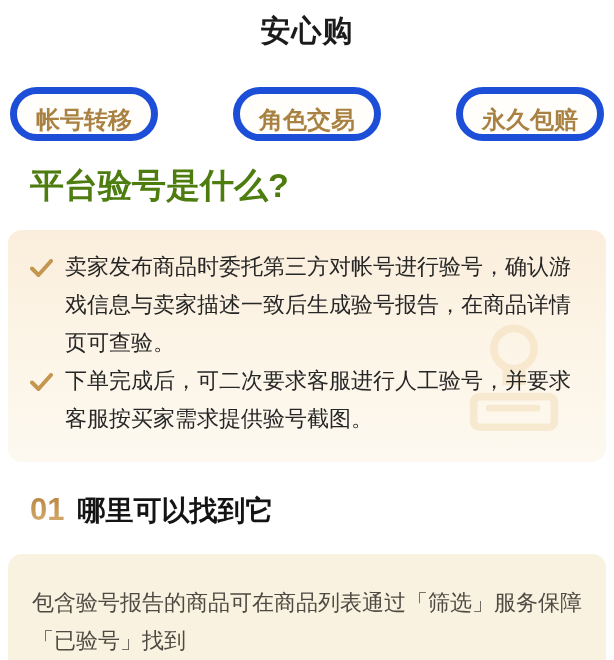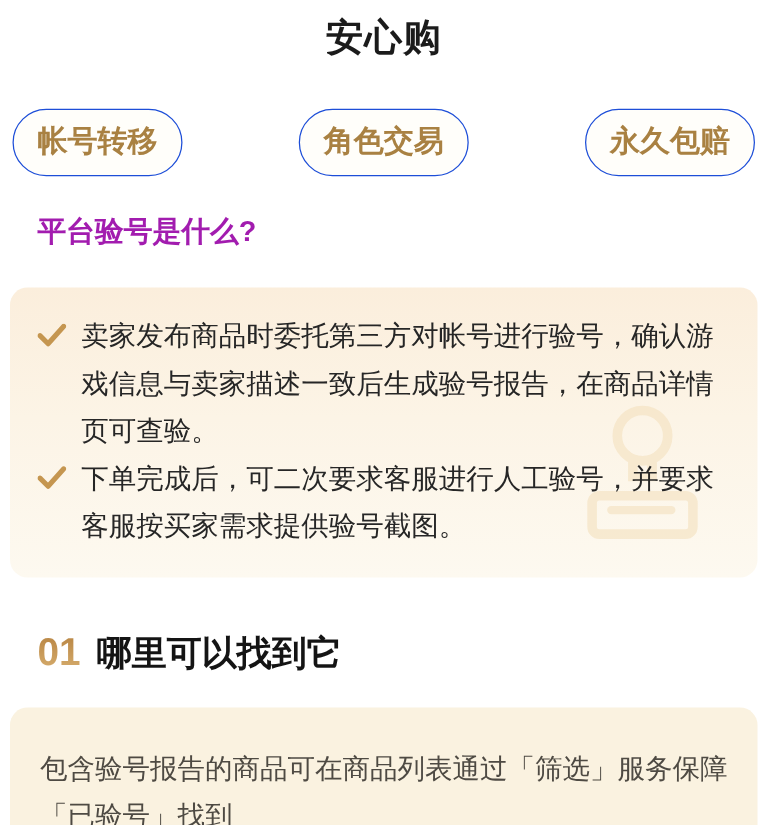--- a/index.html
+++ b/index.html
@@ -28,52 +28,53 @@
     padding: 0 10px;
     display: flex;
     justify-content: space-between;
     align-items: center;
   }
   .tab {
     height: 54px;
     line-height: 52px;
     padding: 0 19px;
     border-radius: 27px;
-    border: 1px solid #1d4ed8;
+    border: 7px solid #1d4ed8;
     background: #FFFEFA;
     color: #A98142;
     font-size: 24px;
     font-weight: 600;
     white-space: nowrap;
     cursor: pointer;
   }
   .tab.active {
     border: 1px solid transparent;
     background: linear-gradient(115deg, #E6AB59 0%, #D69A4B 45%, #BF8038 100%);
     color: #ffffff;
     font-weight: 700;
   }
 
   
   .what-heading {
     margin: 23px 0 0 30px;
-    font-size: 23px;
+    font-size: 34px;
     line-height: 42px;
     font-weight: 800;
-    color: #a21caf;
+    color: #4d7c0f;
   }
 
   
   .info-card {
     position: relative;
     margin: 24px 8px 0 8px;
     border-radius: 14px;
     background: linear-gradient(180deg, #FBEEDC 0%, #FCF4E6 45%, #FDF9F0 100%);
     padding: 20px 24px 22px 22px;
     overflow: hidden;
+    font-family: Liberation Mono, monospace;
   }
   .watermark {
     position: absolute;
     right: 44px;
     top: 92px;
     width: 96px;
     height: 128px;
     opacity: 0.55;
     pointer-events: none;
   }
@@ -102,21 +103,20 @@
     gap: 13px;
   }
   .section-num {
     font-size: 31px;
     font-weight: 800;
     background: linear-gradient(180deg, #B5813F 0%, #D9B172 100%);
     -webkit-background-clip: text;
     background-clip: text;
     -webkit-text-fill-color: transparent;
     color: #C79A58;
-    margin-top: 12px;
   }
   .section-title {
     font-size: 28px;
     font-weight: 700;
     color: #141414;
     text-align: right;
   }
 
   
   .find-box {

